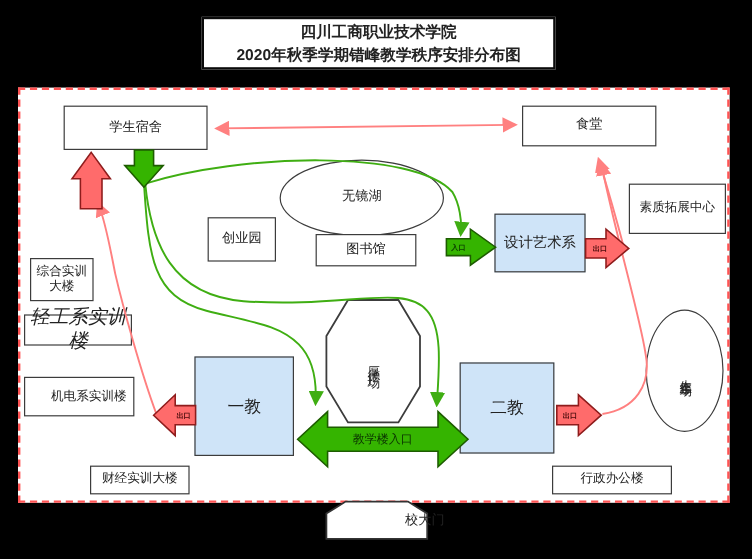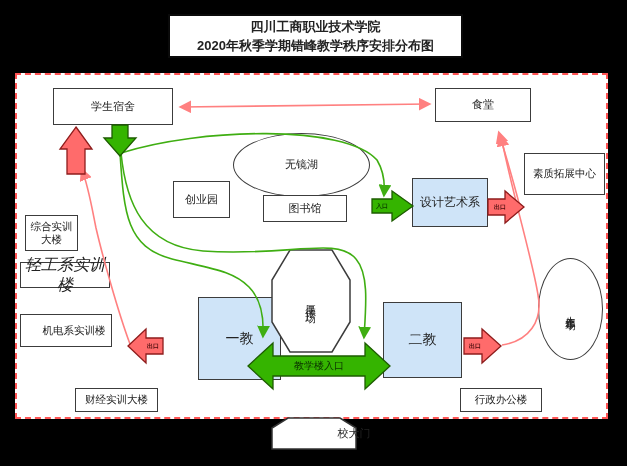--- a/index.html
+++ b/index.html
@@ -40,21 +40,21 @@
     <div>四川工商职业技术学院</div>
     <div>2020年秋季学期错峰教学秩序安排分布图</div>
   </div>
 
   <div id="main-area"></div>
 
   <div class="box" style="left:53px;top:88px;width:120px;height:37px;text-align:right;">
     <span>学生宿舍</span>
   </div>
 
-  <div class="box" style="left:435px;top:88px;width:96px;height:34px;">
+  <div class="box" style="left:435px;top:88px;width:112px;height:34px;">
     <span>食堂</span>
   </div>
 
   <div class="box ellipse" style="left:233px;top:133px;width:137px;height:64px;">
     <span>无镜湖</span>
   </div>
 
   <div class="box" style="left:153px;top:181px;width:57px;height:37px;margin-left:20px;">
     <span>创业园</span>
   </div>
@@ -77,35 +77,35 @@
   </div>
 
   <div class="box" style="left:20px;top:262px;width:90px;height:26px;font-size:16px;font-style:italic;">
     <span>轻工系实训楼</span>
   </div>
 
   <div class="box" style="left:20px;top:314px;width:92px;height:33px;font-size:10.5px;padding-left:16px;">
     <span>机电系实训楼</span>
   </div>
 
-  <div class="box blue" style="left:162px;top:297px;width:83px;height:83px;font-size:14px;margin-left:36px;">
+  <div class="box blue" style="left:162px;top:297px;width:83px;height:83px;font-size:14px;">
     <span>一教</span>
   </div>
 
   <div class="box blue" style="left:383px;top:302px;width:79px;height:76px;font-size:14px;">
     <span>二教</span>
   </div>
 
   <div class="box ellipse" style="left:538px;top:258px;width:65px;height:102px;"></div>
 
   <div class="box" style="left:75px;top:388px;width:83px;height:24px;font-size:10.5px;">
     <span>财经实训大楼</span>
   </div>
 
-  <div class="box" style="left:460px;top:388px;width:82px;height:24px;font-size:10.5px;">
+  <div class="box" style="left:460px;top:388px;width:100px;height:24px;font-size:10.5px;">
     <span>行政办公楼</span>
   </div>
 
   <svg id="overlay" viewBox="0 0 627 466">
     <defs>
       <marker id="mr" viewBox="0 0 10 10" refX="8" refY="5" markerWidth="8" markerHeight="8" orient="auto-start-reverse">
         <path d="M0,0 L10,5 L0,10 z" style="fill:var(--line-red)"></path>
       </marker>
       <marker id="mg" viewBox="0 0 10 10" refX="8" refY="5" markerWidth="8" markerHeight="8" orient="auto-start-reverse">
         <path d="M0,0 L10,5 L0,10 z" style="fill:var(--green-line)"></path>

